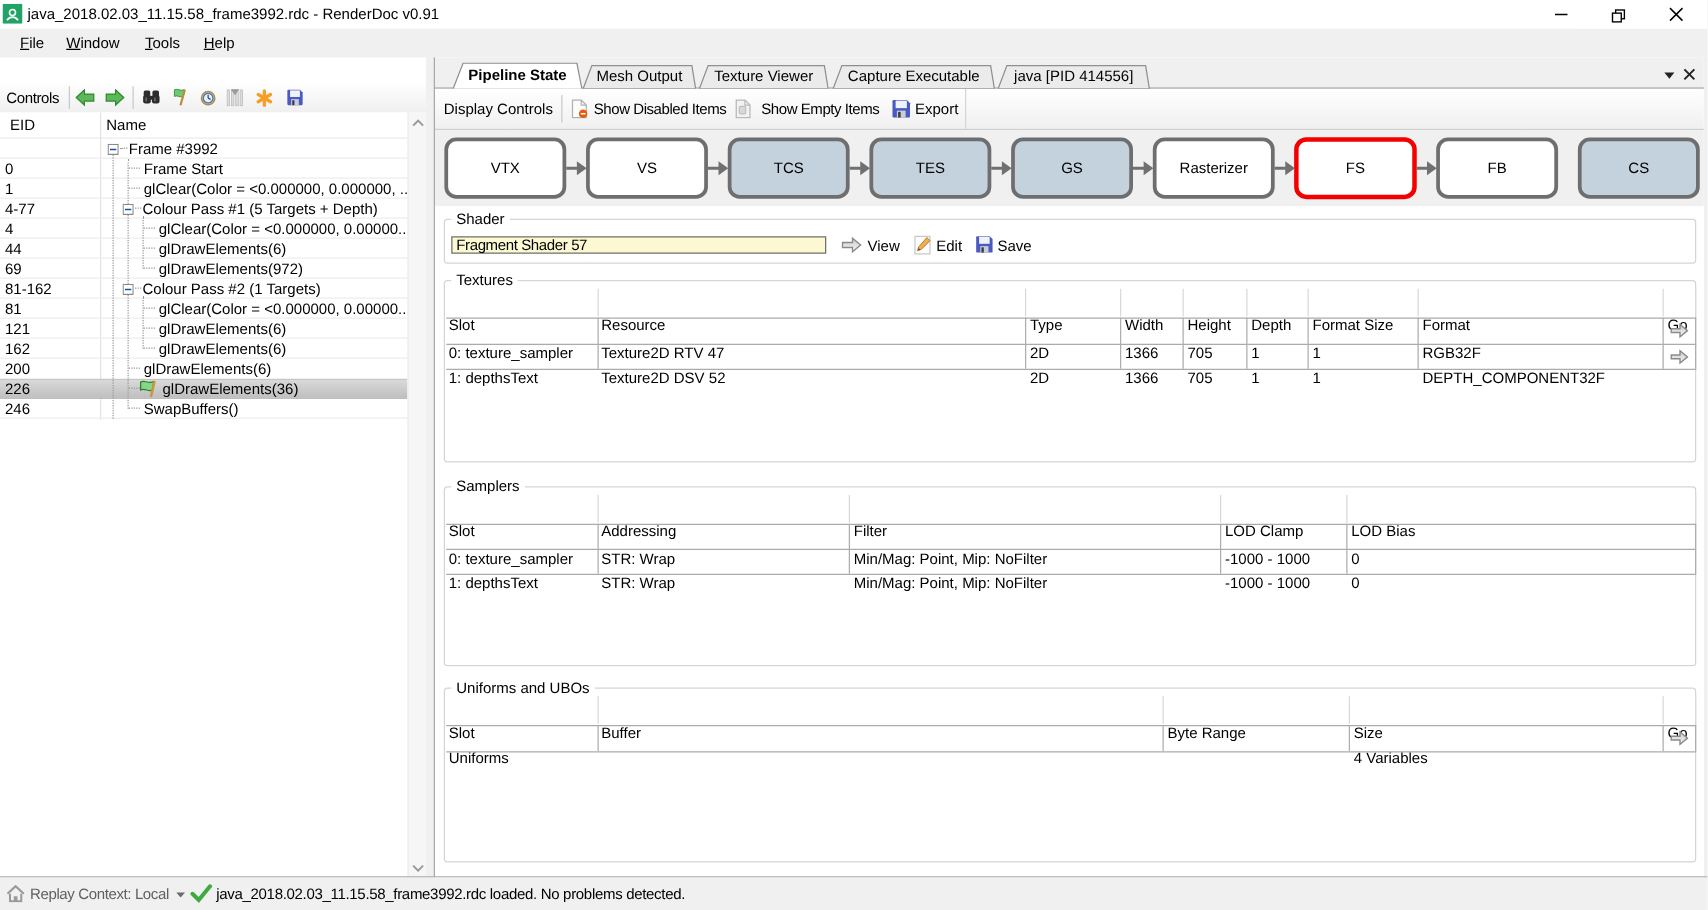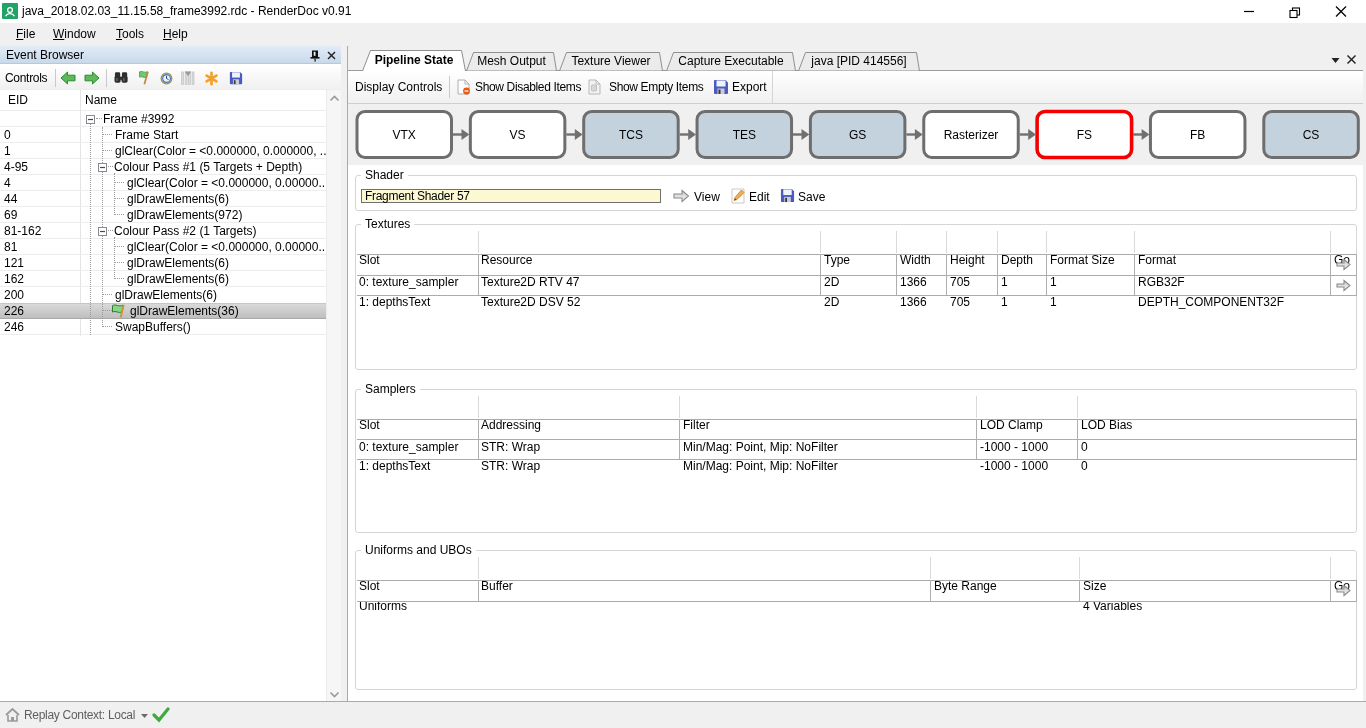--- a/index.html
+++ b/index.html
@@ -42,35 +42,20 @@
 
 <div class="abs" style="left:0;top:23px;width:1258px;height:23px;background:#f0f0f0;">
   <div class="abs" style="left:16px;top:4px;"><u>F</u>ile</div>
   <div class="abs" style="left:53px;top:4px;"><u>W</u>indow</div>
   <div class="abs" style="left:116px;top:4px;"><u>T</u>ools</div>
   <div class="abs" style="left:163px;top:4px;text-align:right;"><u>H</u>elp</div>
 </div>
 
 <div id="leftdock" class="abs" style="left:0;top:46px;width:341px;height:656px;background:#fff;">
 
-  <div class="abs" style="left:0;top:0;width:341px;height:18px;background:linear-gradient(#e2ecf7,#c8d9ea);border-bottom:1px solid #b9c9da;">
-    <div class="abs" style="left:6px;top:2px;font-size:12px;">Event Browser</div>
-    <svg class="abs" style="left:309px;top:4px" width="12" height="12" viewBox="0 0 12 12">
-      <rect x="3" y="0.5" width="6" height="6.5" fill="#111"></rect>
-      <rect x="4.7" y="1.8" width="1.8" height="4" fill="#eef2f7"></rect>
-      <rect x="1.5" y="7" width="9" height="1.6" fill="#111"></rect>
-      <rect x="5.5" y="8.6" width="1.2" height="3" fill="#111"></rect>
-    </svg>
-    <svg class="abs" style="left:326px;top:4px" width="11" height="11" viewBox="0 0 11 11">
-      <g stroke="#222" stroke-width="1.4">
-        <line x1="2" y1="2" x2="9" y2="9"></line>
-          <line x1="9" y1="2" x2="2" y2="9"></line>
-      </g>
-    </svg>
-  </div>
 
   <div class="abs" style="left:0;top:19px;width:341px;height:25px;background:linear-gradient(#ffffff,#f0f0f0);border-bottom:1px solid #ededed;">
     <div class="abs" style="left:5px;top:6px;letter-spacing:-0.3px;">Controls</div>
     <div class="abs" style="left:55px;top:4px;width:1px;height:18px;background:#c9c9c9;"></div>
 
     <svg class="abs" style="left:60px;top:6px" width="16" height="14" viewBox="0 0 16 14">
       <path d="M1 7 L7.5 1 L7.5 4.2 L15 4.2 L15 9.8 L7.5 9.8 L7.5 13 Z" fill="#5db85a" stroke="#2e8a2e" stroke-width="1"></path>
     </svg>
     <svg class="abs" style="left:84px;top:6px" width="16" height="14" viewBox="0 0 16 14">
       <path d="M15 7 L8.5 1 L8.5 4.2 L1 4.2 L1 9.8 L8.5 9.8 L8.5 13 Z" fill="#5db85a" stroke="#2e8a2e" stroke-width="1"></path>
@@ -166,21 +151,21 @@
     <div class="abs st" style="left:108px;top:119px;width:5px;"></div>
     <div class="abs st" style="left:115px;top:135px;"></div>
     <div class="abs st" style="left:115px;top:151px;"></div>
     <div class="abs st" style="left:115px;top:167px;"></div>
     <div class="abs st" style="left:103px;top:183px;"></div>
     <div class="abs st" style="left:103px;top:199px;"></div>
     <div class="abs st" style="left:103px;top:215px;"></div>
 
     <div class="abs" style="left:4px;top:17px;">0</div>
     <div class="abs" style="left:4px;top:33px;">1</div>
-    <div class="abs" style="left:4px;top:49px;">4-95</div>
+    <div class="abs" style="left:4px;top:49px;">4-77</div>
     <div class="abs" style="left:4px;top:65px;">4</div>
     <div class="abs" style="left:4px;top:81px;">44</div>
     <div class="abs" style="left:4px;top:97px;">69</div>
     <div class="abs" style="left:4px;top:113px;">81-162</div>
     <div class="abs" style="left:4px;top:129px;">81</div>
     <div class="abs" style="left:4px;top:145px;">121</div>
     <div class="abs" style="left:4px;top:161px;">162</div>
     <div class="abs" style="left:4px;top:177px;">200</div>
     <div class="abs" style="left:4px;top:193px;">226</div>
     <div class="abs" style="left:4px;top:209px;">246</div>
@@ -500,13 +485,14 @@
     <path d="M3 7 L3 13 L12 13 L12 7" fill="none" stroke="#9a9a9a" stroke-width="1.6"></path>
     <rect x="6" y="9" width="3" height="4" fill="#9a9a9a"></rect>
   </svg>
   <div class="abs" style="left:24px;top:6px;color:#5f5f5f;letter-spacing:-0.3px;">Replay Context: Local</div>
   <svg class="abs" style="left:140px;top:11px" width="9" height="6" viewBox="0 0 9 6">
       <path d="M1 1 L4.5 5 L8 1" fill="#6a6a6a"></path>
     </svg>
   <svg class="abs" style="left:152px;top:4px" width="18" height="17" viewBox="0 0 18 17">
     <path d="M2 9 L7 14 L16 3" fill="none" stroke="#3faa3f" stroke-width="3.2" stroke-linecap="round"></path>
   </svg>
+  <div class="abs" style="left:173px;top:6px;letter-spacing:-0.25px;">java_2018.02.03_11.15.58_frame3992.rdc loaded. No problems detected.</div>
 </div>
 
 </body></html>

